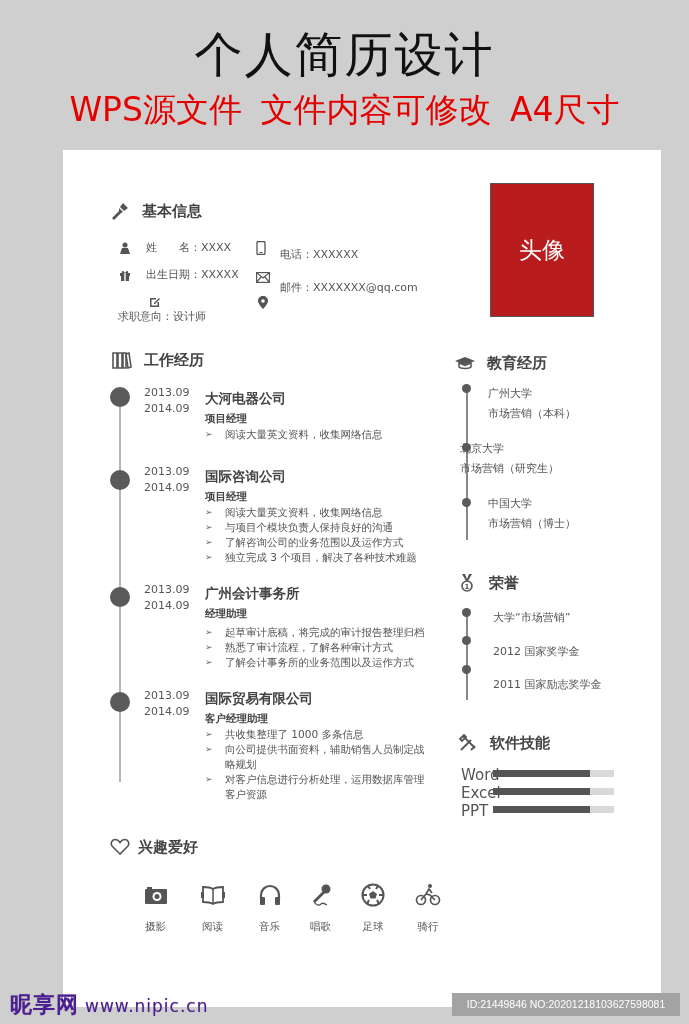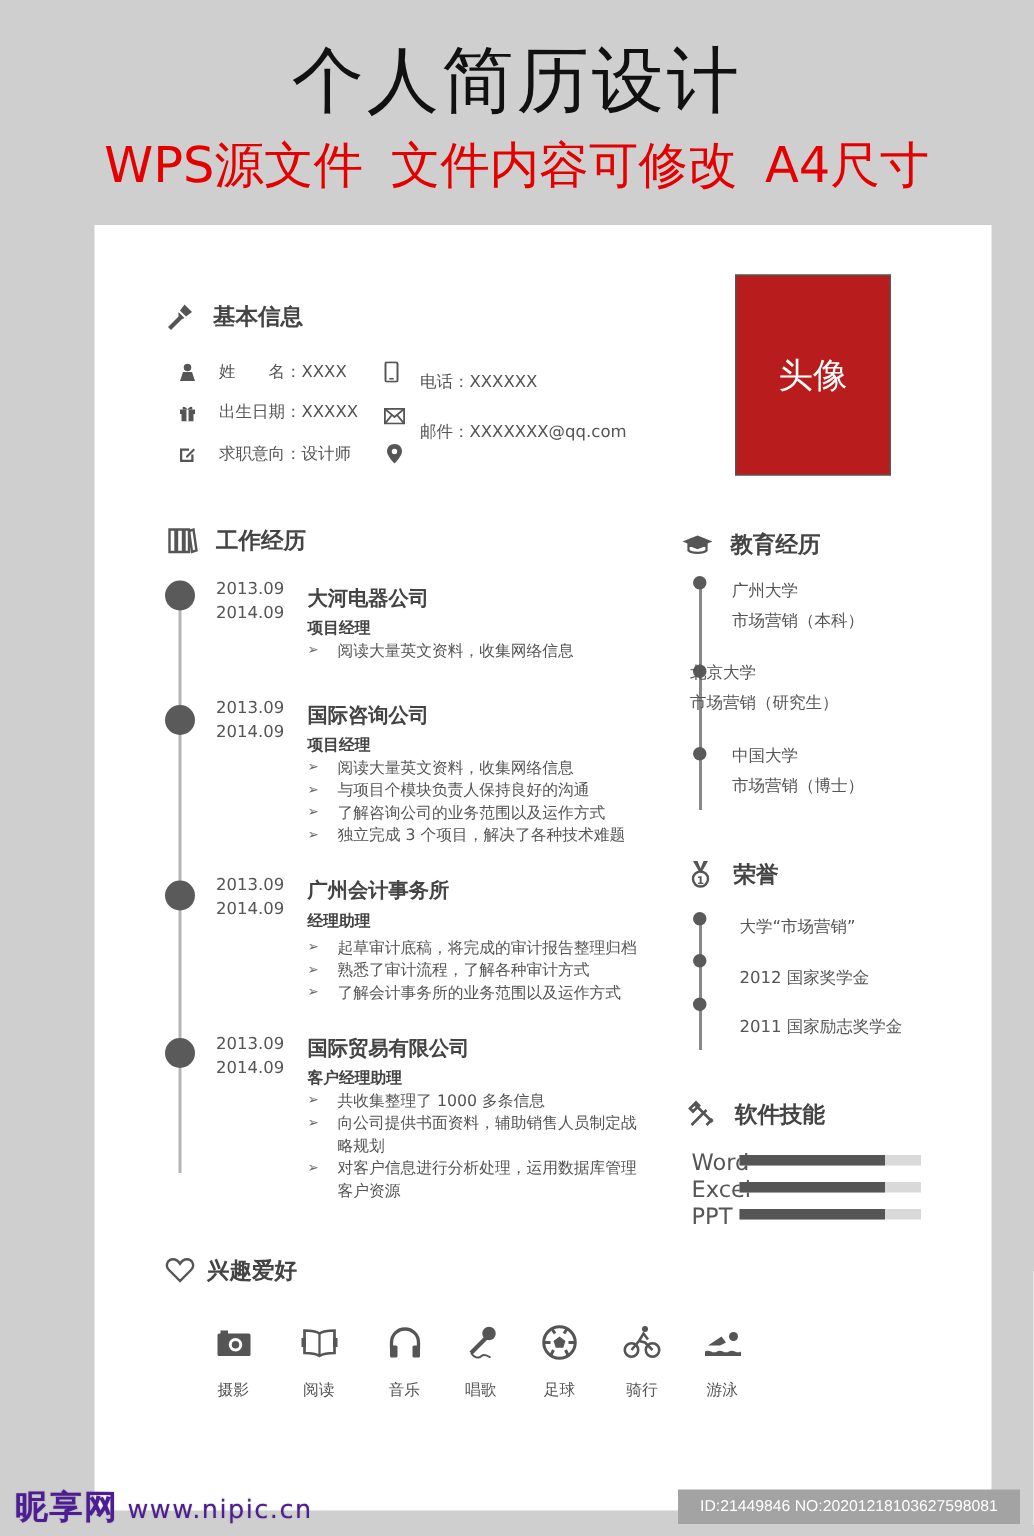--- a/index.html
+++ b/index.html
@@ -62,21 +62,21 @@
   <span class="ico">
       <svg viewBox="0 0 12 12">
         <rect x="1" y="4" width="10" height="3"></rect>
         <rect x="2" y="7" width="8" height="5"></rect>
         <rect x="5.3" y="4" width="1.4" height="8" fill="#fff"></rect>
         <path d="M6 4C4 1 2 2 3 4M6 4C8 1 10 2 9 4"></path>
       </svg>
     </span>
   <span>出生日期：XXXXX</span>
 </div>
-<div class="abs info-row" style="left:118px;top:295px;">
+<div class="abs info-row" style="left:118px;top:295px;flex-direction:column;">
   <span class="ico">
       <svg viewBox="0 0 12 12">
         <path d="M1 2h6v1.5H2.5v6h6V6H10v5H1z"></path>
         <path d="M5 7l5-5 1 1-5 5H5z"></path>
       </svg>
     </span>
   <span>求职意向：设计师</span>
 </div>
 
 <div class="abs" style="left:256px;top:240px;"><svg width="10" height="14" viewBox="0 0 10 14">
@@ -315,24 +315,16 @@
   </div>
   <div class="hobby" style="width:50px;">
     <svg viewBox="0 0 26 26">
         <circle cx="6" cy="18" r="4.5" fill="none" stroke="#555" stroke-width="1.7"></circle>
         <circle cx="20" cy="18" r="4.5" fill="none" stroke="#555" stroke-width="1.7"></circle>
         <circle cx="15" cy="4" r="2"></circle>
         <path d="M6 18l5-6 4 1 5 5M11 12l3-5 3 4" fill="none" stroke="#555" stroke-width="1.7"></path>
       </svg>
     <span>骑行</span>
   </div>
-  <div class="hobby" style="width:57px;">
-    <svg viewBox="0 0 26 26">
-        <circle cx="20" cy="9" r="3"></circle>
-        <path d="M3 15l9-6 3 4-4 2z"></path>
-        <path d="M1 19c3-2 5 2 8 0s5 2 8 0 5 2 8 0v3H1z"></path>
-      </svg>
-    <span>游泳</span>
-  </div>
 </div>
 
 <div class="abs watermark"><span>昵享网</span><span class="wm-url">www.nipic.cn</span></div>
 <div class="abs wm-id">ID:21449846 NO:20201218103627598081</div>
 
 </body></html>

